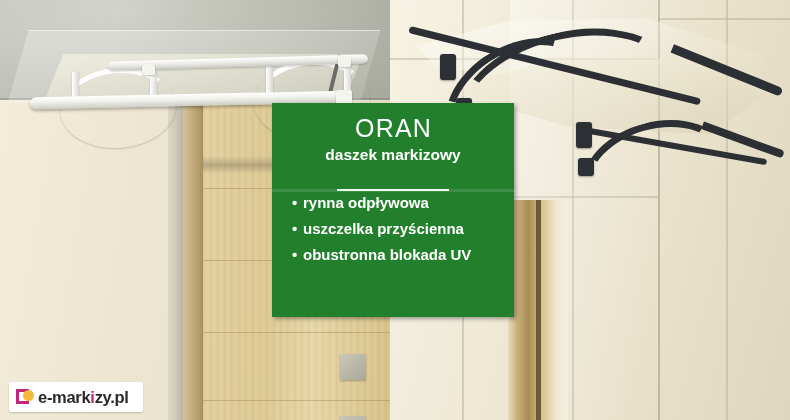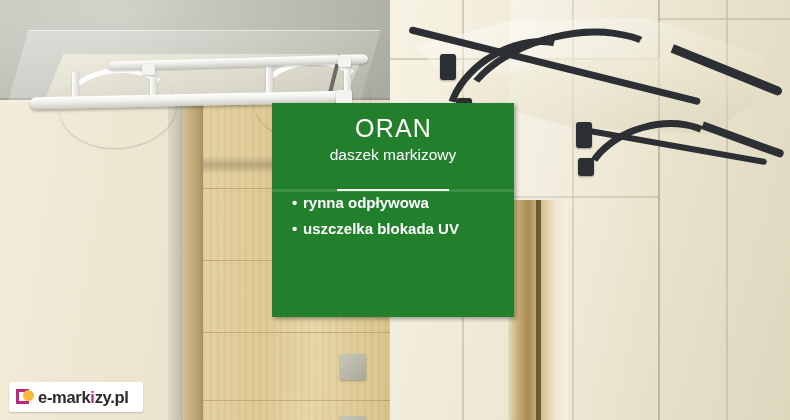--- a/index.html
+++ b/index.html
@@ -193,21 +193,21 @@
     position:absolute;left:272px;top:103px;width:242px;height:214px;
     background:#22802c;
     box-shadow:2px 2px 4px rgba(0,0,0,.35);
     color:#ffffff;
   }
   .gp-title{
     text-align:center;font-size:25px;font-weight:400;letter-spacing:1.2px;
     margin:13px 0 4px 1px;line-height:1;
   }
   .gp-sub{
-    text-align:center;font-size:15.5px;font-weight:400;line-height:1.28;
+    text-align:center;font-size:15.5px;font-weight:700;line-height:1.28;
     margin:0 0 0 0;
   }
   .gp-divider-wide{
     position:absolute;left:0;top:86px;width:242px;height:3px;
     background:rgba(255,255,255,.12);
   }
   .gp-divider{
     position:absolute;left:50%;transform:translateX(-50%);top:86px;
     width:112px;height:2px;background:#ffffff;opacity:.92;
   }
@@ -314,21 +314,22 @@
     </div>
   </div>
 
   <div class="green-panel">
     <div class="gp-title">ORAN</div>
     <div class="gp-sub">daszek markizowy</div>
     <div class="gp-divider-wide"></div>
     <div class="gp-divider"></div>
     <ul class="gp-list">
       <li><span class="gp-bullet">•</span><span>rynna odpływowa</span></li>
-      <li><span class="gp-bullet">•</span><span>uszczelka blokada UV</span></li>
+      <li><span class="gp-bullet">•</span><span>uszczelka przyścienna</span></li>
+      <li><span class="gp-bullet">•</span><span>obustronna blokada UV</span></li>
     </ul>
   </div>
 
   <div class="logo">
     <span class="logo-mark">
       <span class="sq"></span>
       <span class="dot"></span>
     </span>
     <span class="logo-text"><span>e-mark</span><span class="hl">i</span><span>zy.pl</span></span>
   </div>

